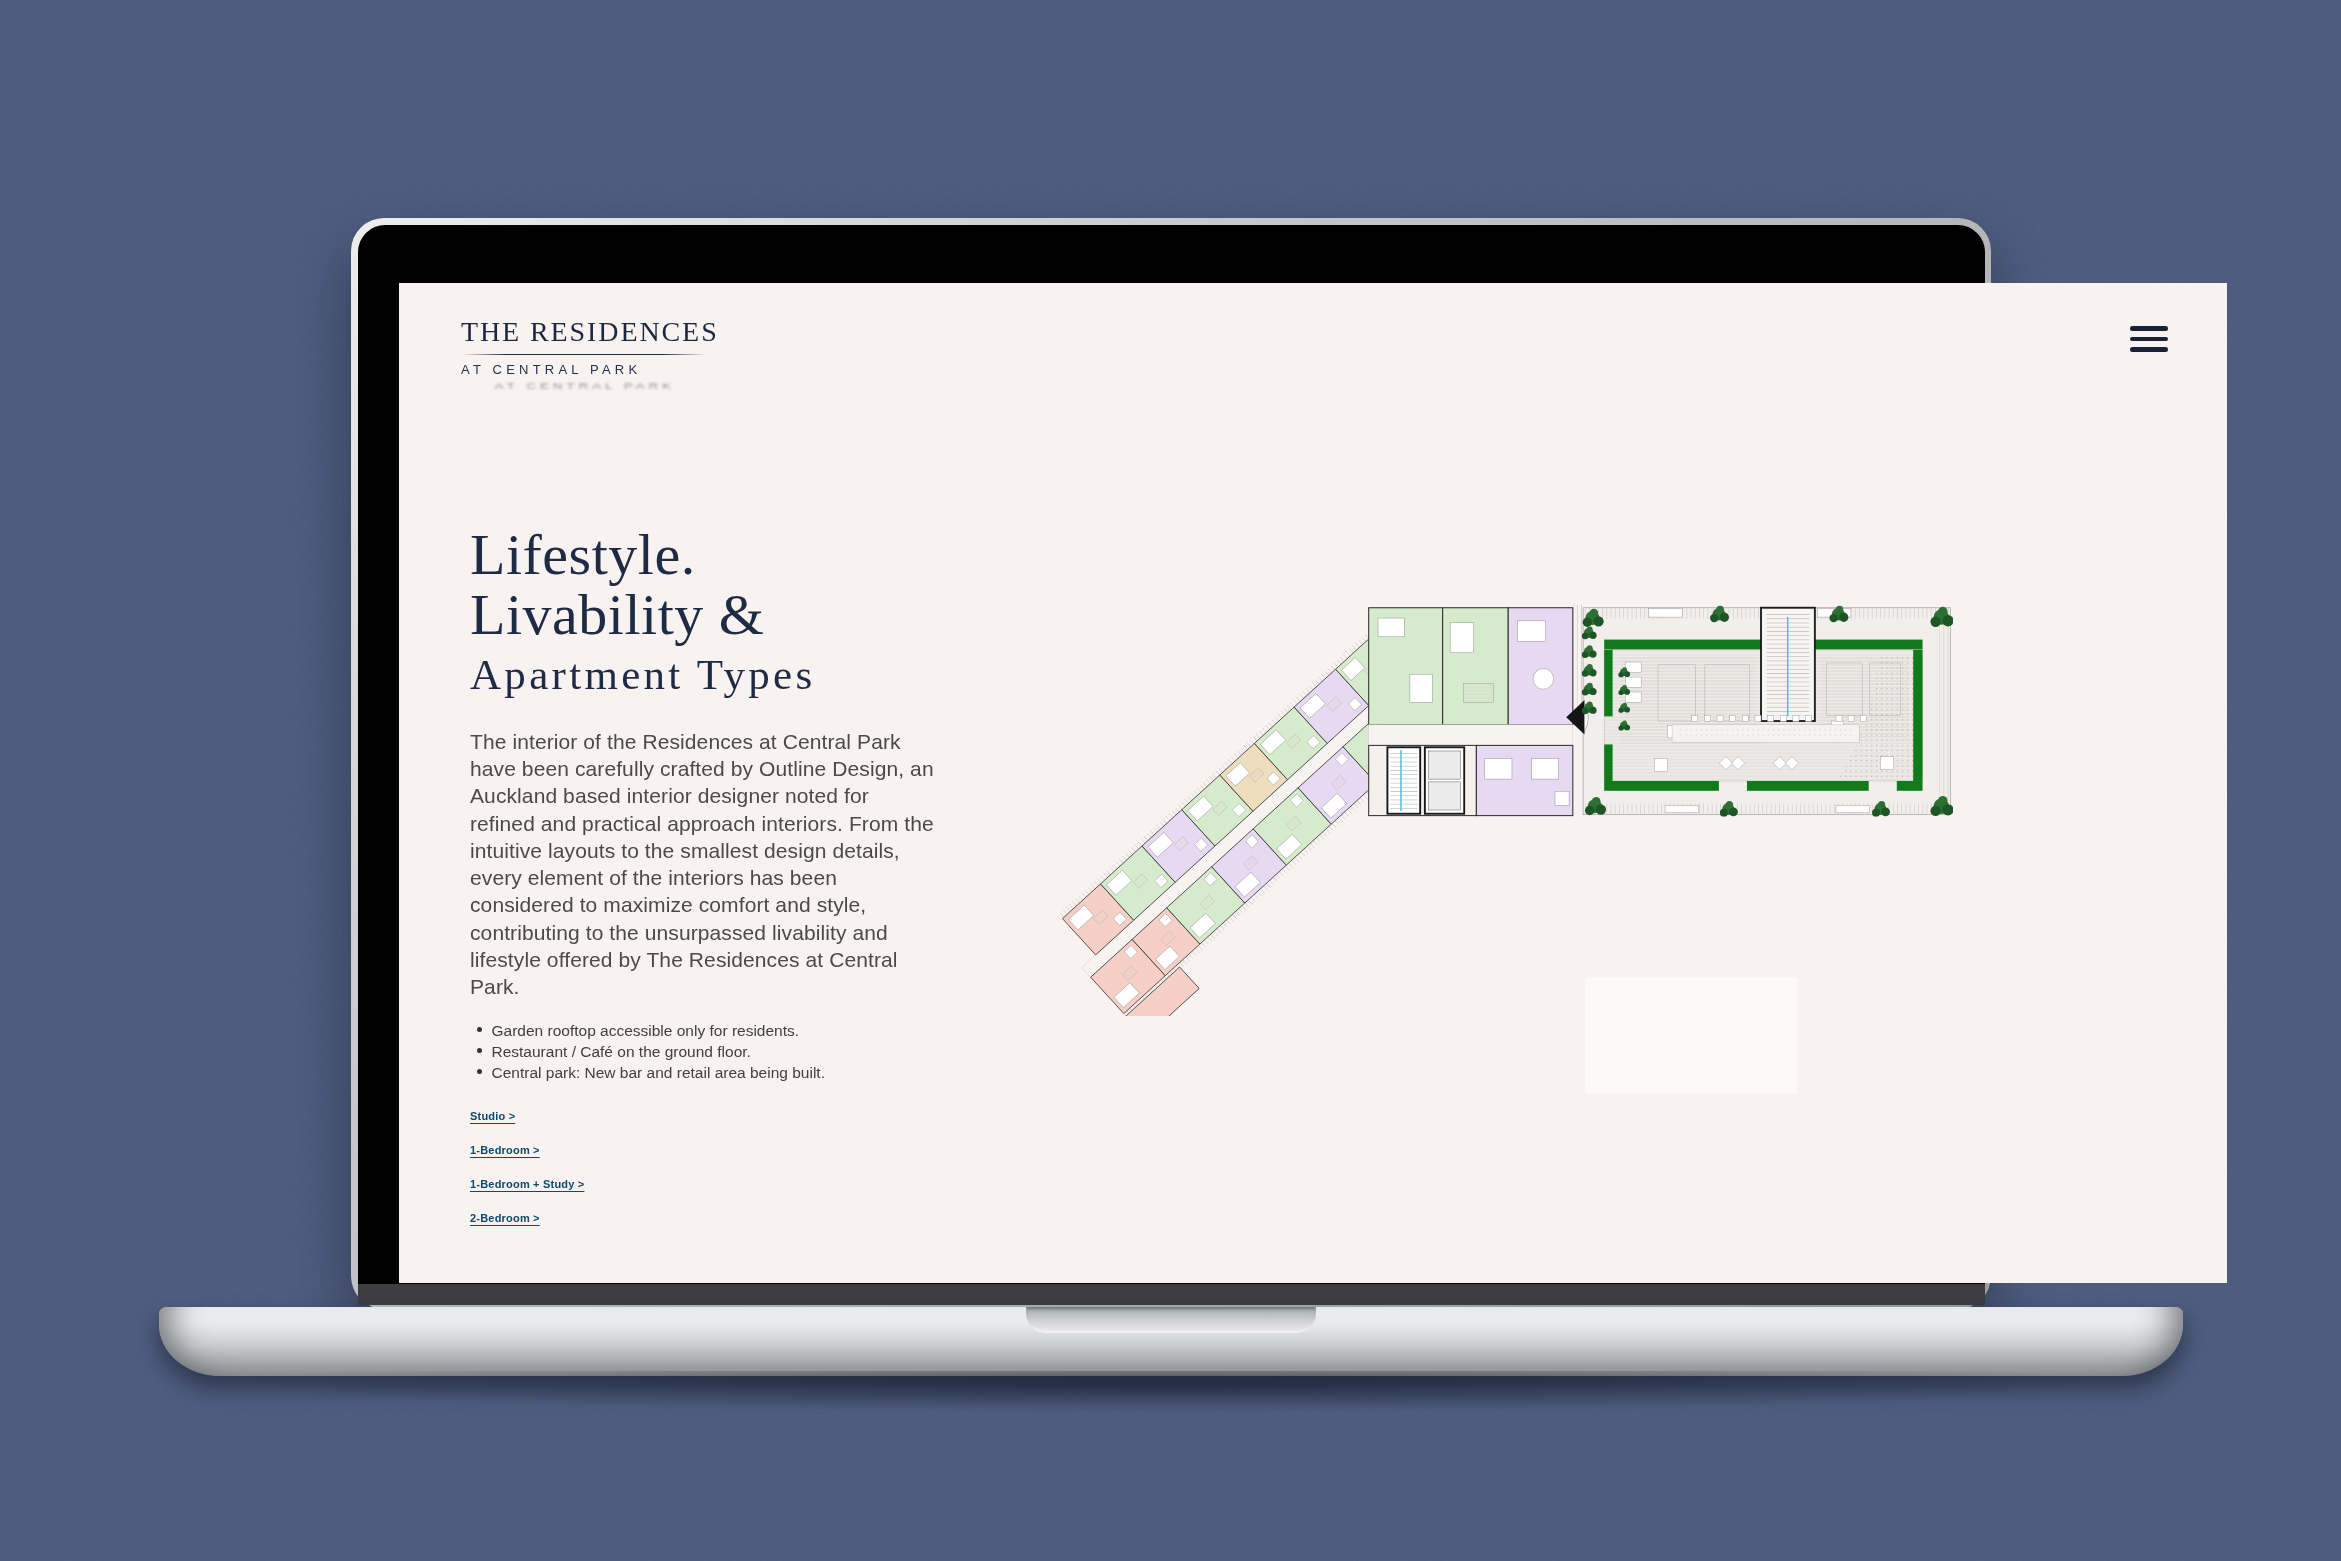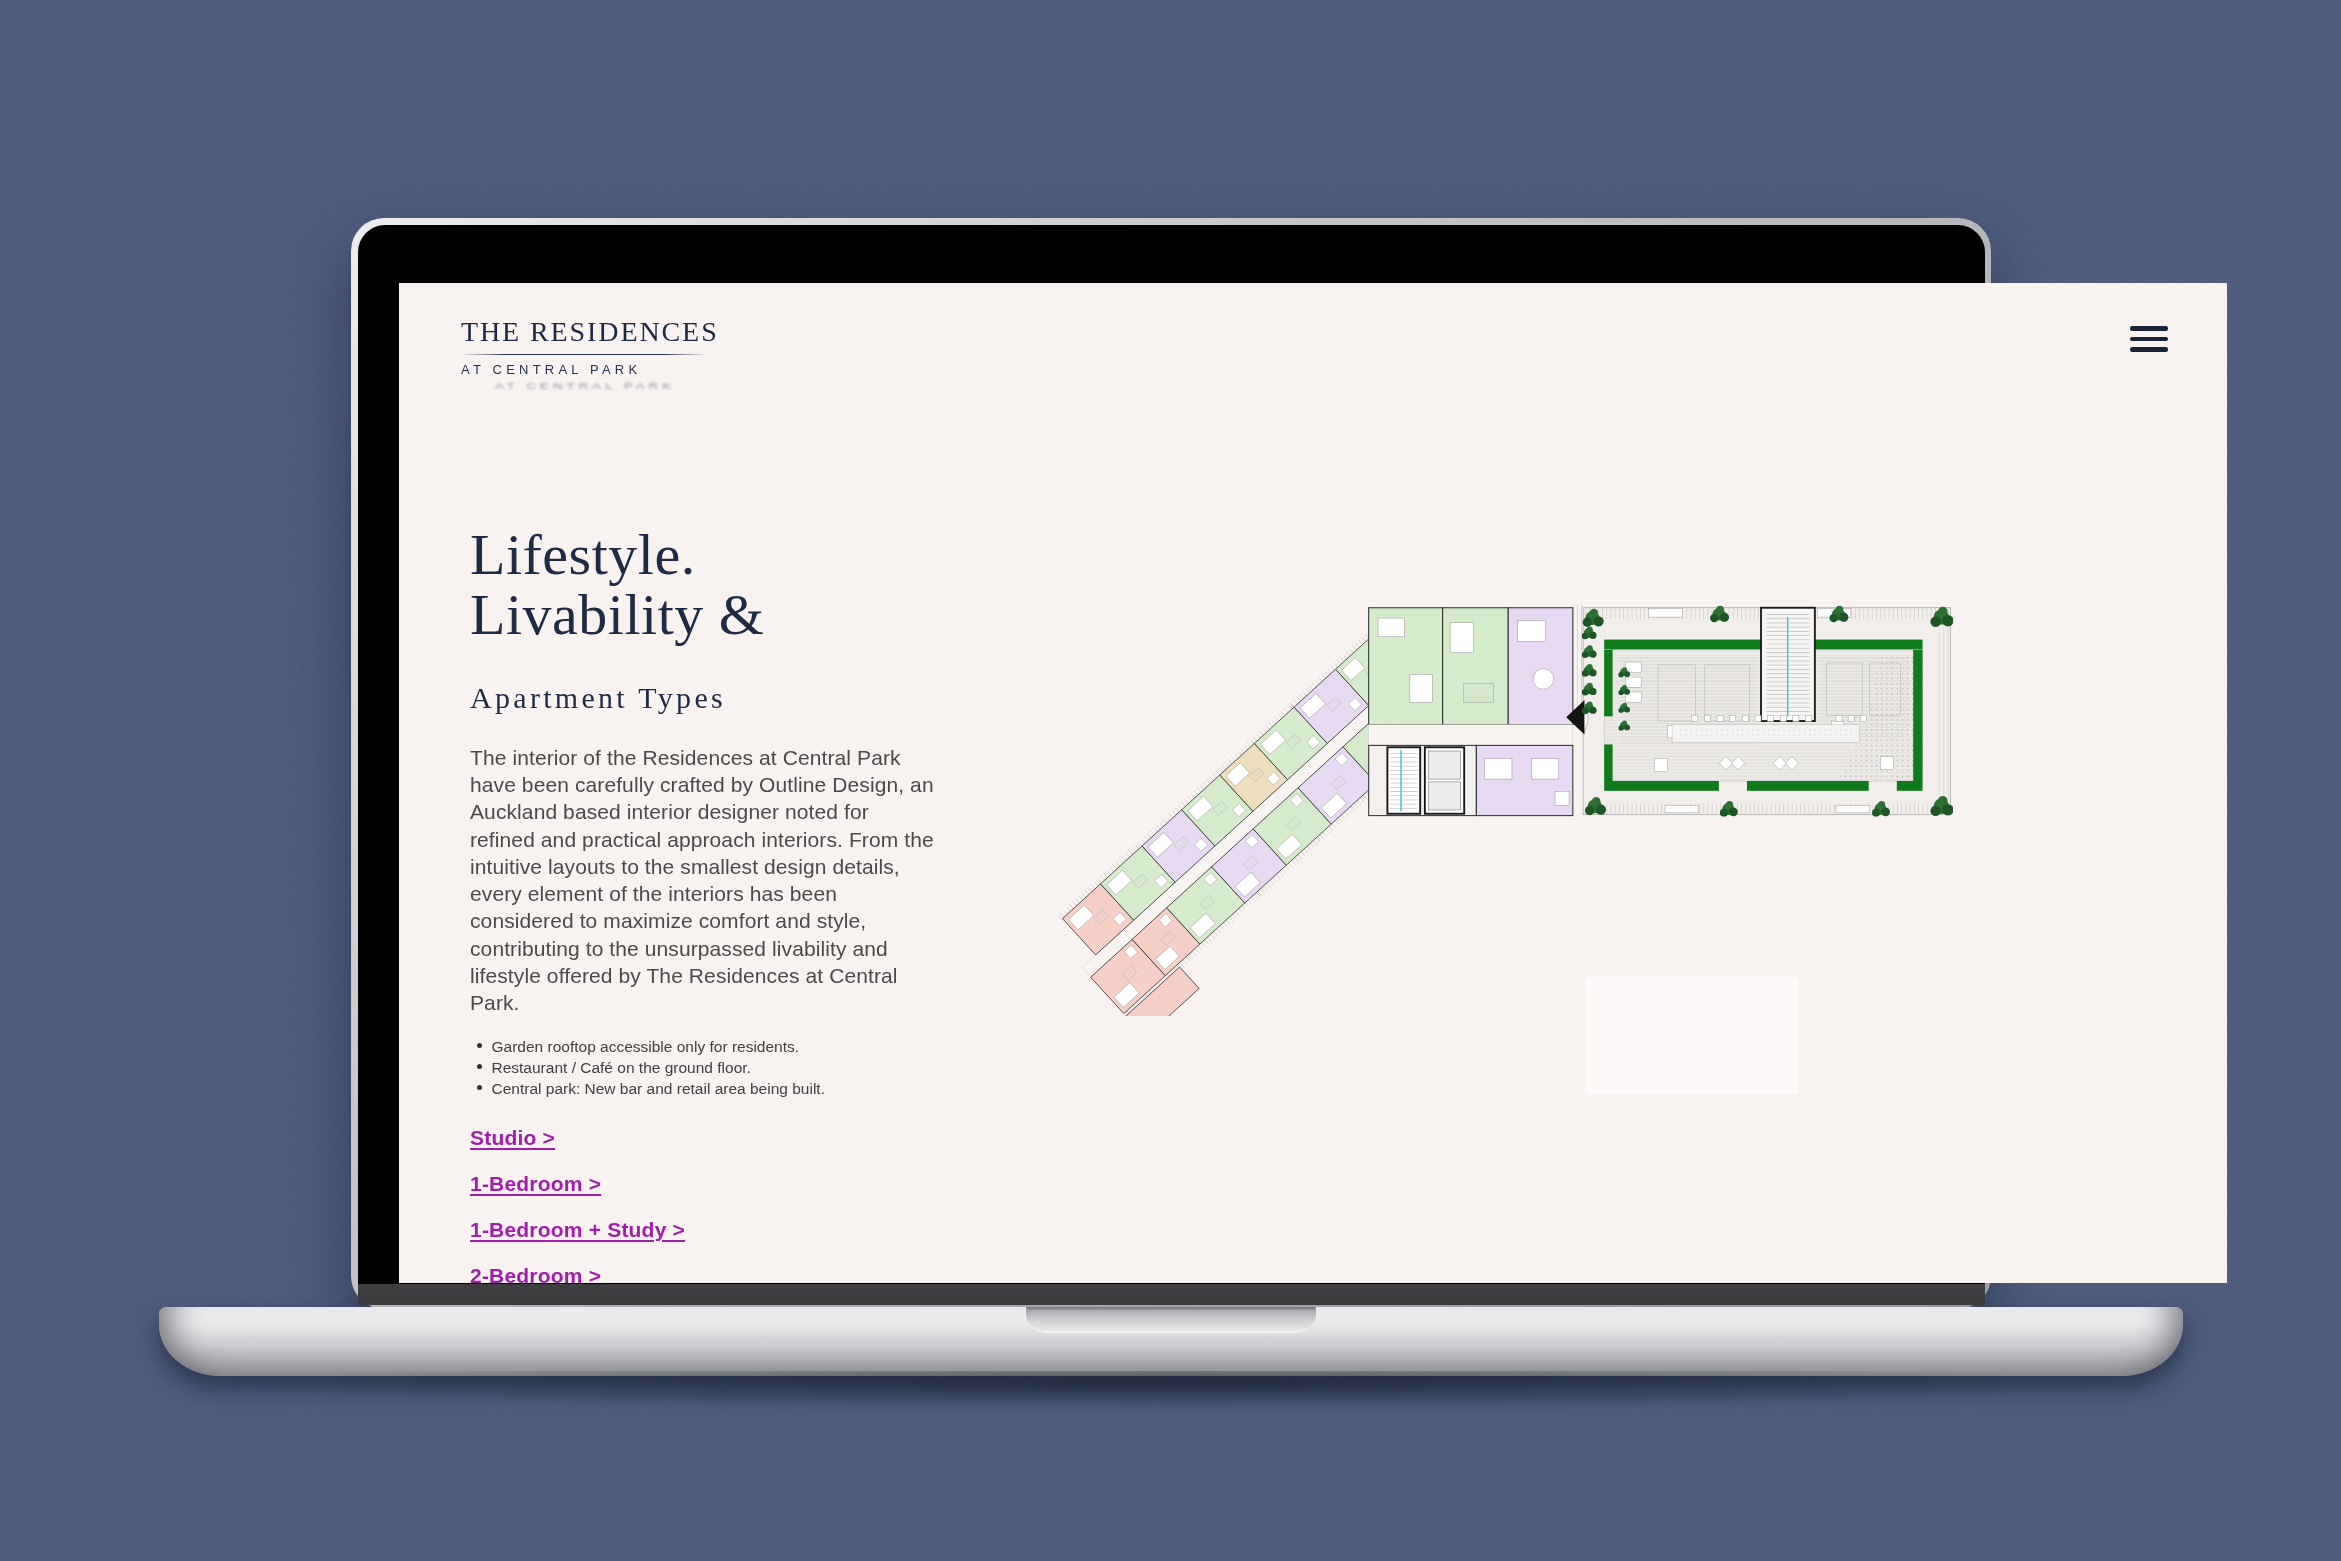--- a/index.html
+++ b/index.html
@@ -33,27 +33,27 @@
              background:linear-gradient(90deg,rgba(38,48,78,0) 0%,#26304e 18%,#26304e 82%,rgba(38,48,78,0) 100%);}
   .logo-sub{margin-top:7.5px;text-align:left;font-size:13px;letter-spacing:4.2px;color:#273150;white-space:nowrap;}
   .logo-ghost{margin-top:0.9px;text-align:center;font-size:13px;letter-spacing:4.2px;color:#273150;opacity:.5;
               filter:blur(1.4px);transform:scaleY(.72);white-space:nowrap;}
   .hamburger{position:absolute;right:59px;top:43px;width:38px;cursor:pointer;}
   .hamburger .bar{height:4.7px;border-radius:2.3px;background:#1a2238;margin-bottom:6px;}
   .hamburger .bar:last-child{margin-bottom:0;}
 
   .hero{position:absolute;left:71px;top:242px;width:492px;color:#1f2a45;}
   .h1{font-family:"Liberation Serif",serif;font-size:58px;line-height:1.04;letter-spacing:0.5px;}
-  .h2{font-family:"Liberation Serif",serif;font-size:30px;letter-spacing:3.3px;margin-top:35px;white-space:nowrap;}
+  .h2{font-family:"Liberation Serif",serif;font-size:43px;letter-spacing:3.3px;margin-top:4px;white-space:nowrap;}
   .para{margin-top:29px;width:468px;font-size:21px;line-height:1.3;color:#4a4a4a;letter-spacing:0.1px;}
   .bullets{margin-top:19px;}
   .bullet{position:relative;padding-left:21.5px;font-size:15.5px;line-height:1.36;color:#414141;}
   .bullet .dot{position:absolute;left:6.6px;top:7.5px;width:5.2px;height:5.2px;border-radius:50%;background:#333;}
   .links{margin-top:27px;}
-  .apt-link{display:block;font-size:21px;font-weight:bold;color:#a21caf;text-decoration:underline;
+  .apt-link{display:block;font-size:11px;font-weight:bold;color:#0c4a6e;text-decoration:underline;
             text-underline-offset:2.8px;margin-bottom:22px;letter-spacing:0.2px;}
 
   .plan-wrap{position:absolute;left:641px;top:321px;width:913px;height:412px;}
   .soft-rect{position:absolute;left:1186px;top:694px;width:213px;height:117px;background:rgba(255,255,255,.5);
              border-radius:2.8px;}
 </style>
 </head>
 <body>
 
 <div class="stage">

